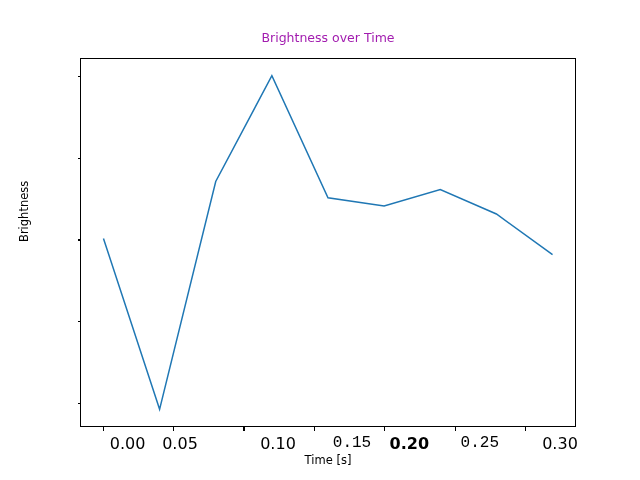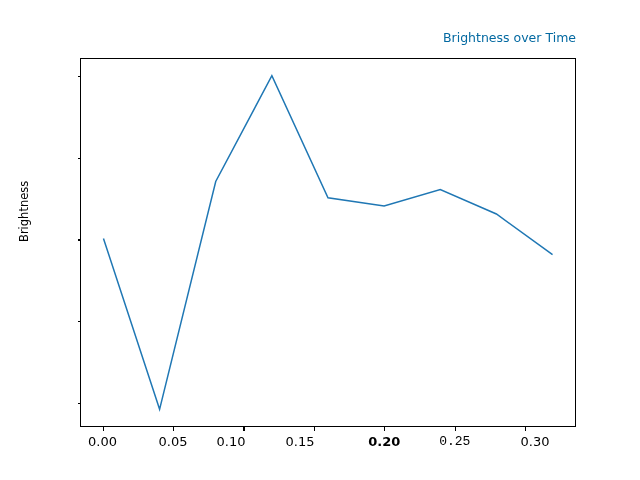--- a/index.html
+++ b/index.html
@@ -17,23 +17,23 @@
     position: relative;
     width: 640px;
     height: 480px;
     background: #ffffff;
   }
   #chart-title {
     position: absolute;
     left: 80px;
     top: 30px;
     width: 496px;
-    text-align: right;
+    text-align: center;
     font-size: 12.5px;
-    color: #0369a1;
+    color: #a21caf;
     line-height: 16px;
   }
   #plot-area {
     position: absolute;
     left: 80px;
     top: 58px;
     width: 496px;
     height: 369px;
     border: 1.1px solid #000000;
     box-sizing: border-box;
@@ -50,24 +50,25 @@
   .ytick-mark {
     position: absolute;
     width: 3.5px;
     height: 1.1px;
     background: #000000;
     left: -3.5px;
   }
   .xtick-label {
     position: absolute;
     top: 434px;
-    font-size: 13px;
+    font-size: 16px;
     color: #000000;
     transform: translateX(-50%);
     white-space: nowrap;
+    margin-left: 25px;
   }
   .xtick-mark {
     position: absolute;
     width: 1.1px;
     height: 3.5px;
     background: #000000;
     top: 427px;
   }
   #xlabel {
     position: absolute;
@@ -90,27 +91,28 @@
   }
 </style>
 </head>
 <body>
 
 <div id="figure">
 
   <div id="chart-title">Brightness over Time</div>
 
   <div id="ylabel">Brightness</div>
+  <div id="xlabel">Time [s]</div>
 
   <div id="ytick-labels"></div>
   <div id="xtick-labels">
       <div class="xtick-label" style="left: 102.545px;">0.00</div>
-      <div class="xtick-label" style="left: 173px;">0.05</div>
-      <div class="xtick-label" style="left: 231px;">0.10</div>
-      <div class="xtick-label" style="left: 300px;">0.15</div>
+      <div class="xtick-label" style="left: 155px;">0.05</div>
+      <div class="xtick-label" style="left: 253px;">0.10</div>
+      <div class="xtick-label" style="left: 327px; font-family: Liberation Mono, monospace;">0.15</div>
       <div class="xtick-label" style="left: 384.364px; font-weight: bold;">0.20</div>
       <div class="xtick-label" style="left: 454.818px; font-family: Liberation Mono, monospace;">0.25</div>
       <div class="xtick-label" style="left: 535px;">0.30</div>
     </div>
 
   <div id="plot-area">
     <svg id="data-svg" viewBox="0 0 496 369" preserveAspectRatio="none">
       <polyline id="series-path" fill="none" stroke-linejoin="miter" stroke-linecap="butt" points="22.55,180.41 78.91,352.23 135.27,123.14 191.64,16.77 248.00,139.50 304.36,147.68 360.73,131.32 417.09,155.86 473.45,196.77" stroke="#1f77b4" stroke-width="1.5"></polyline>
     </svg>
     <div id="ytick-marks">

